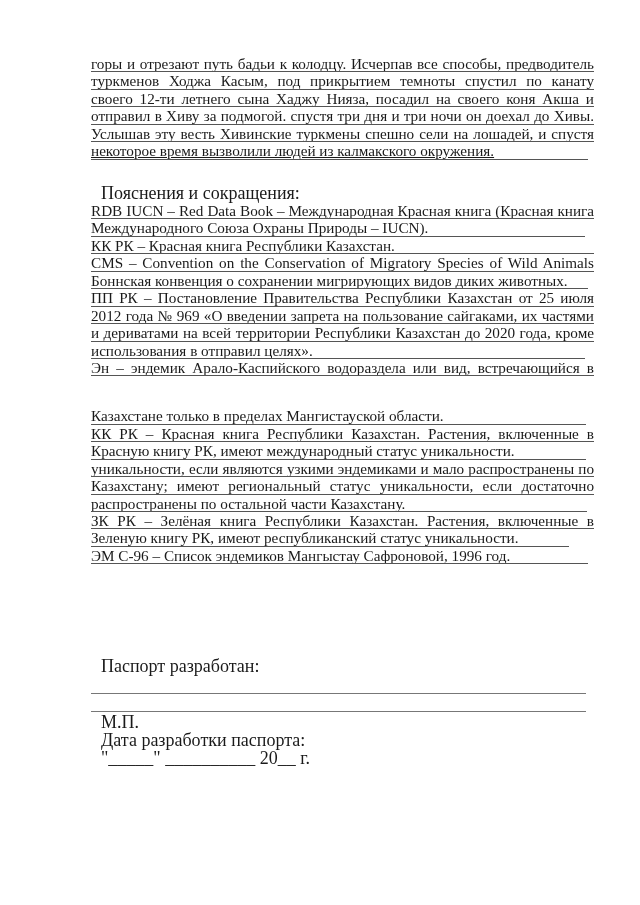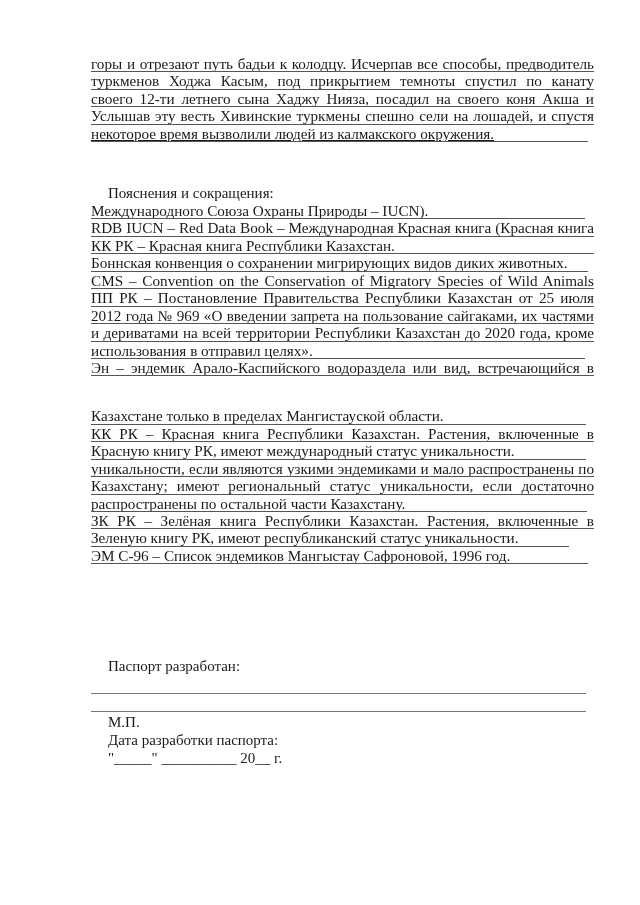--- a/index.html
+++ b/index.html
@@ -11,45 +11,46 @@
     font-size: 15.2px; line-height: 17.45px;
     text-align: justify;
   }
   .ul-block .ln {
     display: block; height: 17.45px; white-space: nowrap; overflow: hidden;
     border-bottom: 1px solid #555; box-sizing: border-box;
     text-align-last: justify; text-align: justify;
   }
   .ul-block .ln.last { text-align-last: left; }
   .small-label {
-    position: absolute; left: 108px; font-size: 15px; line-height: 15px;
+    position: absolute; left: 101px; font-size: 18px; line-height: 15px;
   }
   .sig-line { position: absolute; left: 91px; width: 495px; height: 0; border-top: 1px solid #777; }
 </style>
 </head>
 <body>
 
 <div class="page serif">
 
   <div class="ul-block" style="top:55px;">
     <span class="ln">горы и отрезают путь бадьи к колодцу. Исчерпав все способы, предводитель</span>
     <span class="ln">туркменов Ходжа Касым, под прикрытием темноты спустил по канату</span>
     <span class="ln">своего 12-ти летнего сына Хаджу Нияза, посадил на своего коня Акша и</span>
+    <span class="ln">отправил в Хиву за подмогой. спустя три дня и три ночи он доехал до Хивы.</span>
     <span class="ln">Услышав эту весть Хивинские туркмены спешно сели на лошадей, и спустя</span>
     <span class="ln last" style="width:497px;text-decoration:underline;">некоторое время вызволили людей из калмакского окружения.</span>
   </div>
 
   <div class="small-label" style="top:186px;">Пояснения и сокращения:</div>
 
   <div class="ul-block" style="top:202px;">
+    <span class="ln">RDB IUCN – Red Data Book – Международная Красная книга (Красная книга</span>
     <span class="ln last" style="width:494px;">Международного Союза Охраны Природы – IUCN).</span>
-    <span class="ln">RDB IUCN – Red Data Book – Международная Красная книга (Красная книга</span>
     <span class="ln last">КК РК – Красная книга Республики Казахстан.</span>
+    <span class="ln">CMS – Convention on the Conservation of Migratory Species of Wild Animals</span>
     <span class="ln last" style="width:497px;">Боннская конвенция о сохранении мигрирующих видов диких животных.</span>
-    <span class="ln">CMS – Convention on the Conservation of Migratory Species of Wild Animals</span>
     <span class="ln">ПП РК – Постановление Правительства Республики Казахстан от 25 июля</span>
     <span class="ln">2012 года № 969 «О введении запрета на пользование сайгаками, их частями</span>
     <span class="ln">и дериватами на всей территории Республики Казахстан до 2020 года, кроме</span>
     <span class="ln last" style="width:494px;">использования в отправил целях».</span>
     <span class="ln">Эн – эндемик Арало-Каспийского водораздела или вид, встречающийся в</span>
     <span class="ln last" style="width:495px;margin-top:31px;">Казахстане только в пределах Мангистауской области.</span>
     <span class="ln">КК РК – Красная книга Республики Казахстан. Растения, включенные в</span>
     <span class="ln last" style="width:495px;">Красную книгу РК, имеют международный статус уникальности.</span>
     <span class="ln">уникальности, если являются узкими эндемиками и мало распространены по</span>
     <span class="ln">Казахстану; имеют региональный статус уникальности, если достаточно</span>

